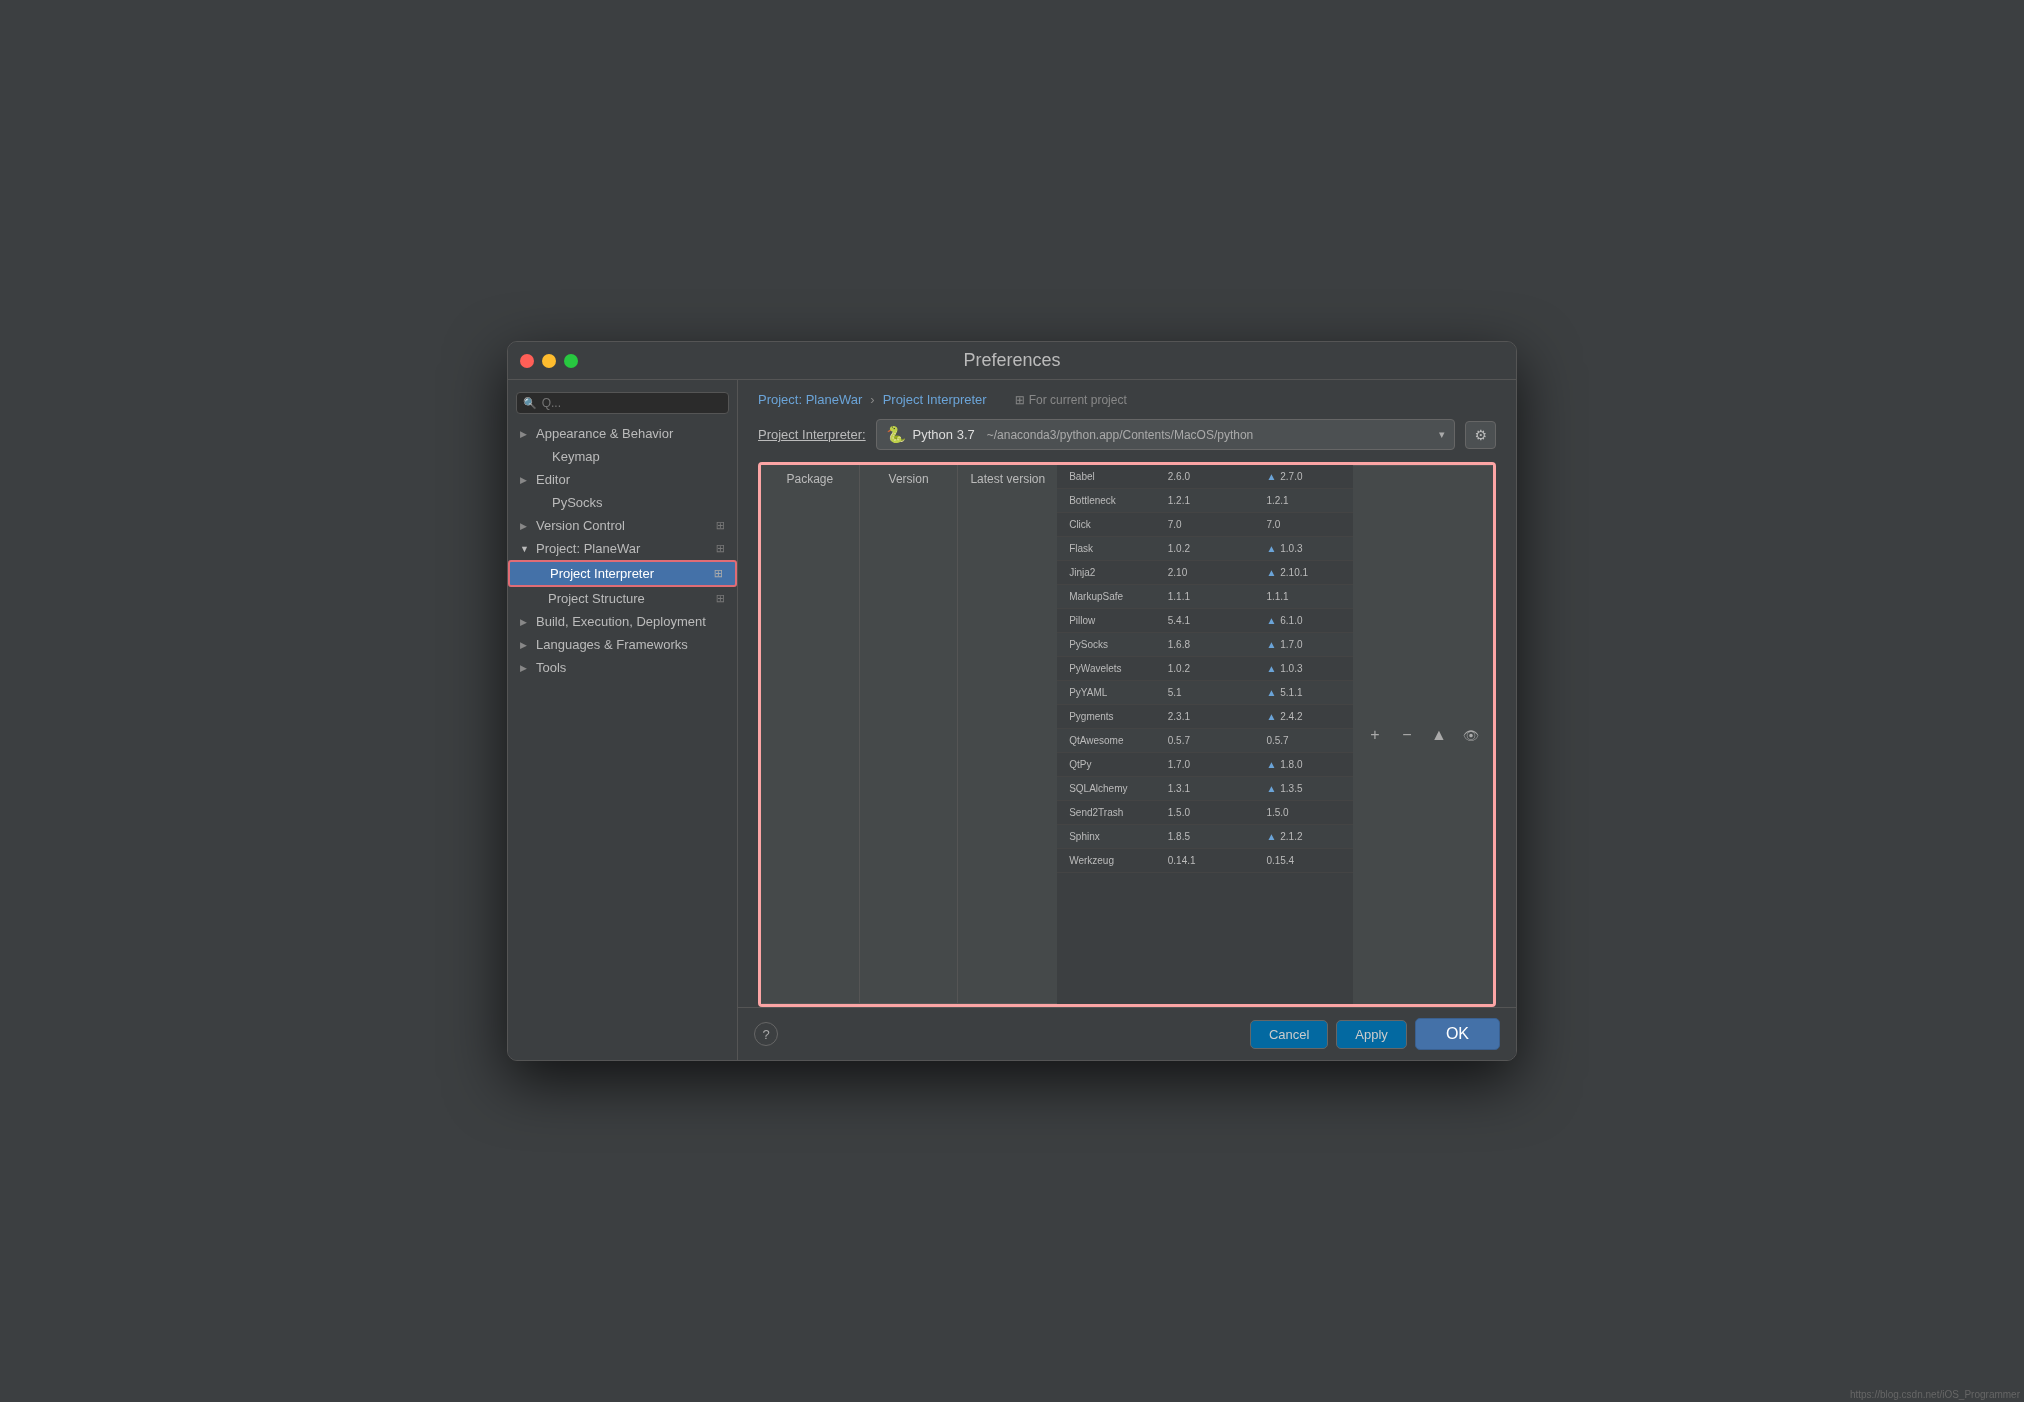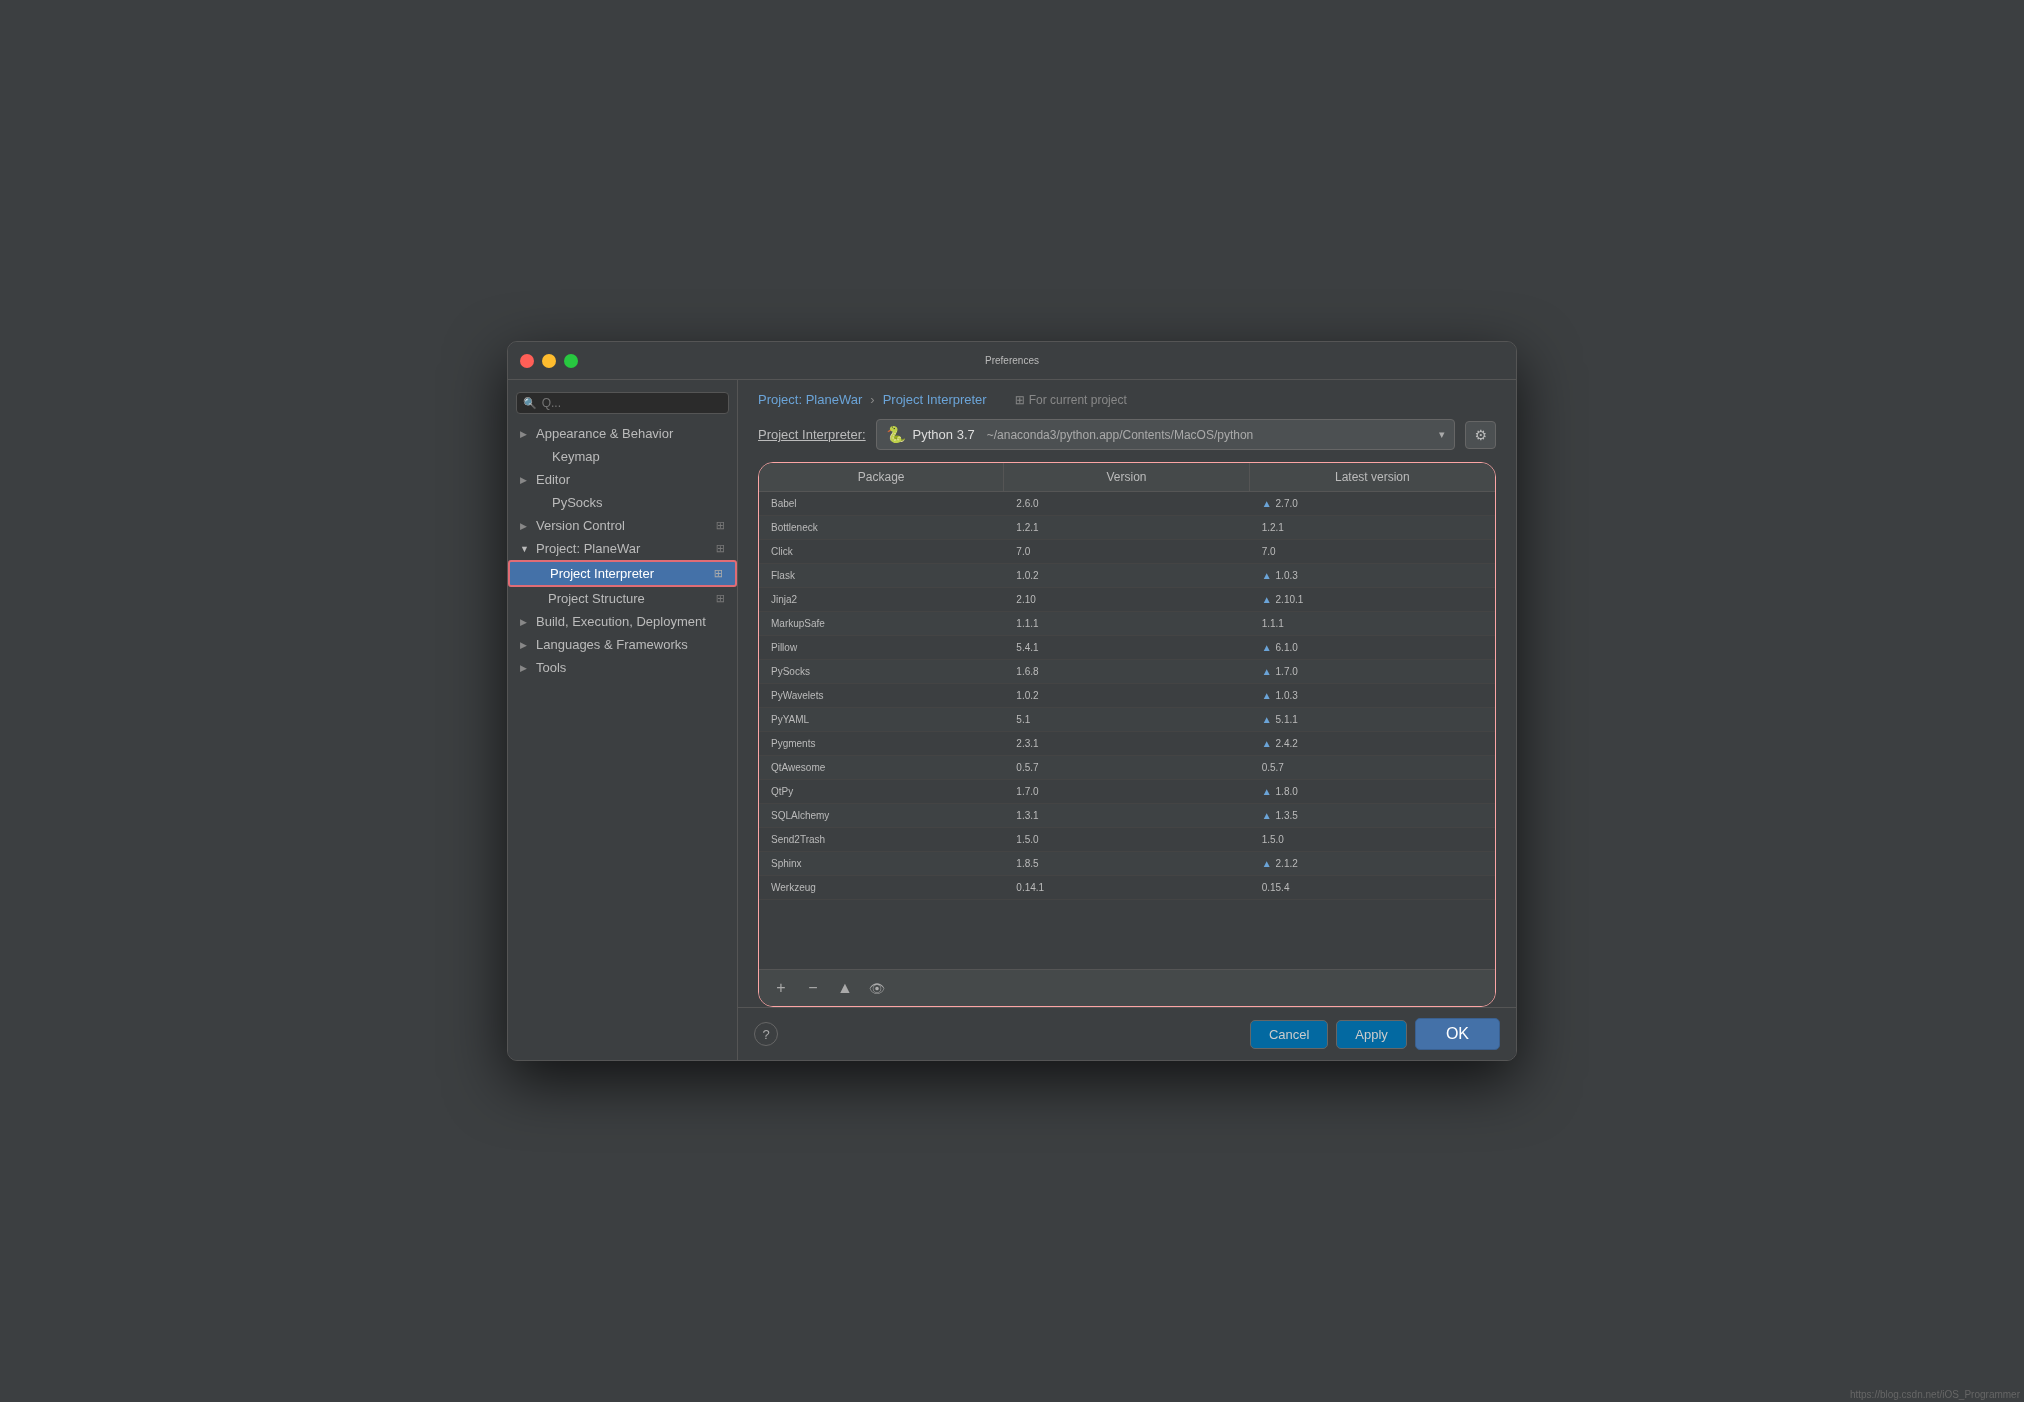--- a/index.html
+++ b/index.html
@@ -45,21 +45,21 @@
       height: 14px;
       border-radius: 50%;
       border: none;
       cursor: pointer;
     }
     .wc-close { background: #ff5f57; }
     .wc-min { background: #febc2e; }
     .wc-max { background: #28c840; }
     .titlebar-title {
       color: #bbb;
-      font-size: 10px;
+      font-size: 18px;
       font-weight: 500;
     }
     .main-content {
       display: flex;
       flex: 1;
       overflow: hidden;
     }
     
     .sidebar {
       width: 230px;
@@ -194,25 +194,25 @@
       cursor: pointer;
       font-size: 14px;
       display: flex;
       align-items: center;
       justify-content: center;
     }
     
     .table-container {
       flex: 1;
       margin: 0 20px;
-      border: 1px solid #fca5a5;
-      border-radius: 15px;
+      border: 3px solid #fca5a5;
+      border-radius: 4px;
       overflow: hidden;
       display: flex;
-      flex-direction: column;
+      flex-direction: row;
     }
     .table-header {
       display: grid;
       grid-template-columns: 1fr 1fr 1fr;
       background: #45494a;
       border-bottom: 1px solid #555;
       flex-shrink: 0;
     }
     .table-header-cell {
       padding: 7px 12px;

